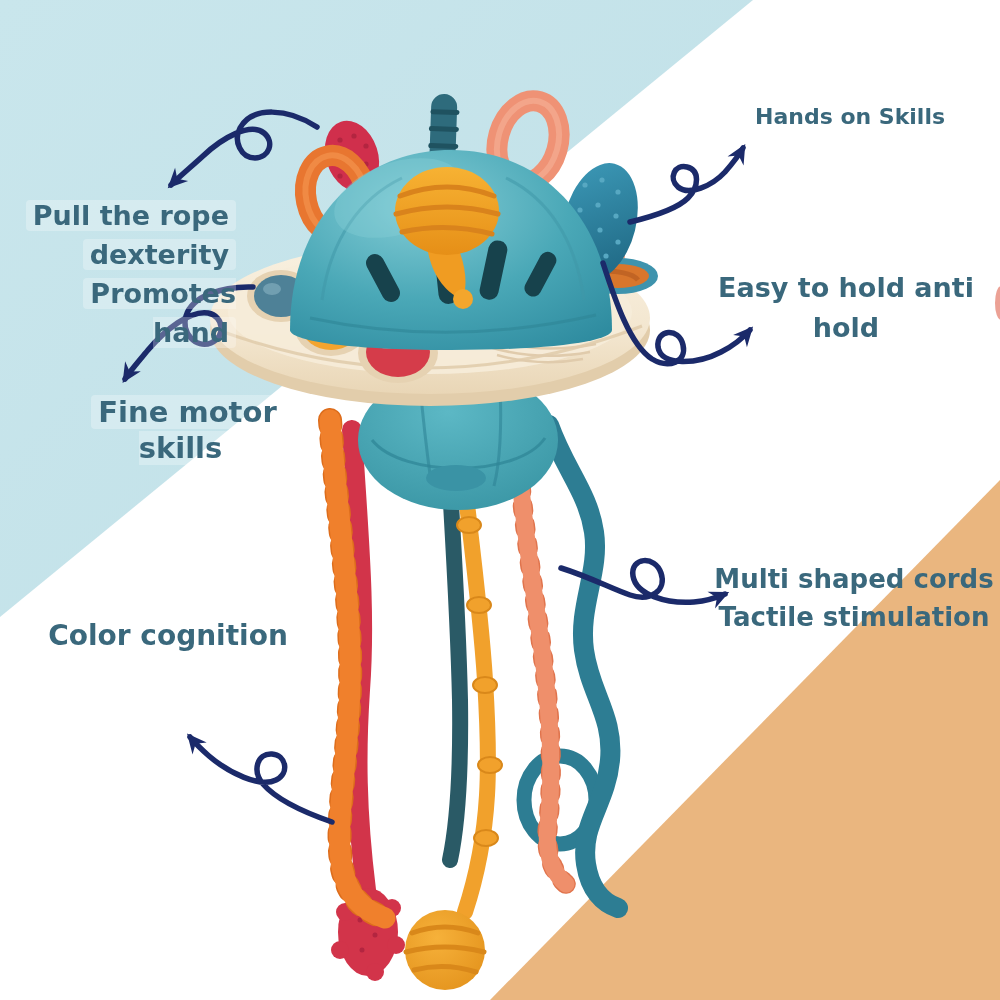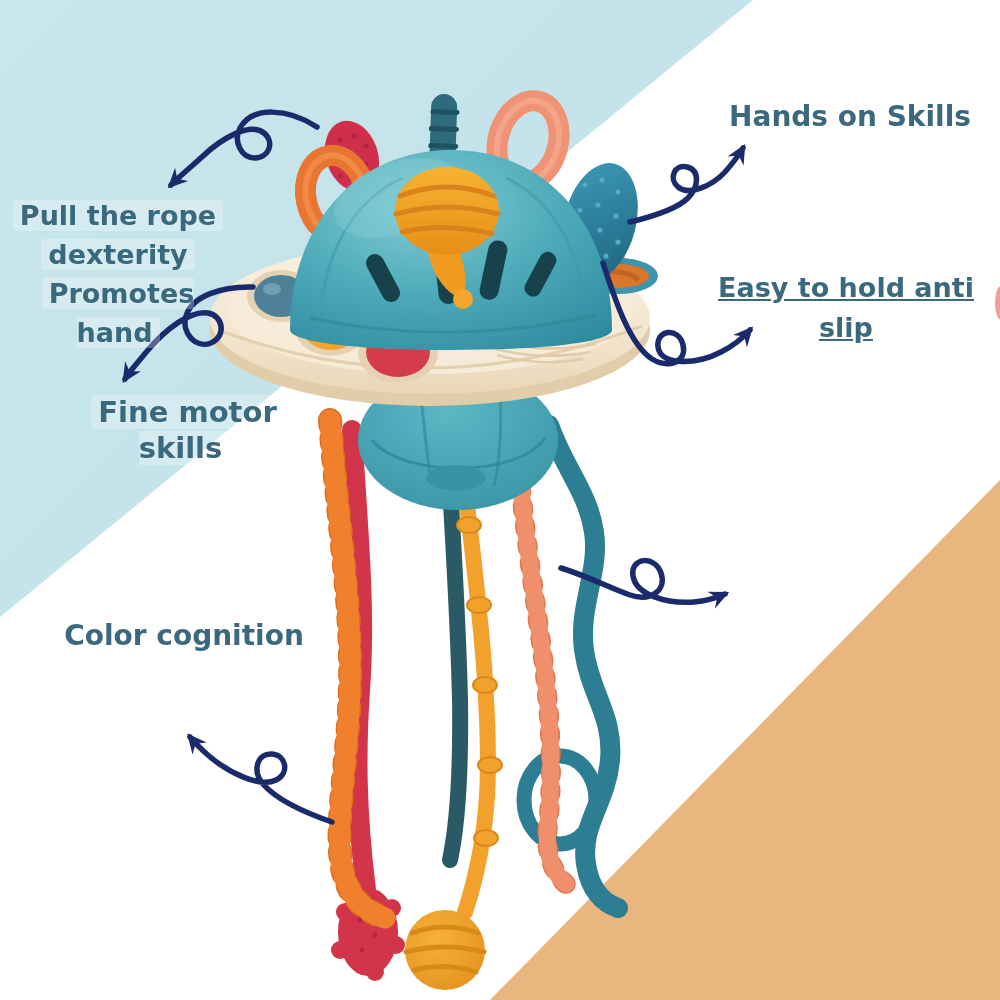--- a/index.html
+++ b/index.html
@@ -18,25 +18,25 @@
   body{font-family:"DejaVu Sans","Liberation Sans",sans-serif;}
   .canvas{position:relative;width:1000px;height:1000px;background:#ffffff;overflow:hidden;}
   .bg{position:absolute;inset:0;}
   .bg-blue{background:linear-gradient(135deg,#c9e6ec 0%,var(--bg-blue) 45%,var(--bg-blue-deep) 100%);
     clip-path:polygon(0 0,75.3% 0,0 61.7%);}
   .bg-orange{background:var(--bg-orange);clip-path:polygon(100% 48%,49% 100%,100% 100%);}
   svg.layer{position:absolute;left:0;top:0;}
   .label{position:absolute;color:var(--text-teal);font-weight:700;text-align:center;}
   .label .ln{display:block;}
   .hl .ln span{background:rgba(255,255,255,0.28);padding:0 7px;border-radius:4px;}
-  .lbl-pull{left:0;top:196px;width:236px;font-size:27px;line-height:39px;}
+  .lbl-pull{left:0;top:196px;width:236px;font-size:27px;line-height:39px;text-align:right;}
   .lbl-fine{left:0;top:394px;width:272px;font-size:29px;line-height:36px;padding-left:48px;}
-  .lbl-color{left:16px;top:616px;width:336px;font-size:28px;line-height:40px;}
-  .lbl-hands{left:705px;top:100px;width:290px;font-size:28px;line-height:34px;}
-  .lbl-easy{left:695px;top:268px;width:302px;font-size:27px;line-height:40px;text-decoration:underline;}
+  .lbl-color{left:0;top:616px;width:336px;font-size:28px;line-height:40px;}
+  .lbl-hands{left:705px;top:100px;width:290px;font-size:22px;line-height:34px;}
+  .lbl-easy{left:695px;top:268px;width:302px;font-size:27px;line-height:40px;}
   .lbl-multi{left:708px;top:560px;width:292px;font-size:26px;line-height:38px;}
 </style>
 </head>
 <body>
 
 <div class="canvas">
 
   <div class="bg bg-blue"></div>
   <div class="bg bg-orange"></div>
 
@@ -252,25 +252,29 @@
   </div>
 
   <div class="label lbl-pull hl">
     <span class="ln"><span>Pull the rope</span></span>
     <span class="ln"><span>dexterity</span></span>
     <span class="ln"><span>Promotes hand</span></span>
   </div>
 
   <div class="label lbl-easy">
     <span class="ln">Easy to hold anti</span>
-    <span class="ln">slip</span>
+    <span class="ln">hold</span>
   </div>
 
   <div class="label lbl-fine hl">
     <span class="ln"><span>Fine motor skills</span></span>
   </div>
 
+  <div class="label lbl-multi">
+    <span class="ln">Multi shaped cords</span>
+    <span class="ln">Tactile stimulation</span>
+  </div>
 
   <div class="label lbl-color">
     <span class="ln">Color cognition</span>
   </div>
 
 </div>
 
 </body></html>

